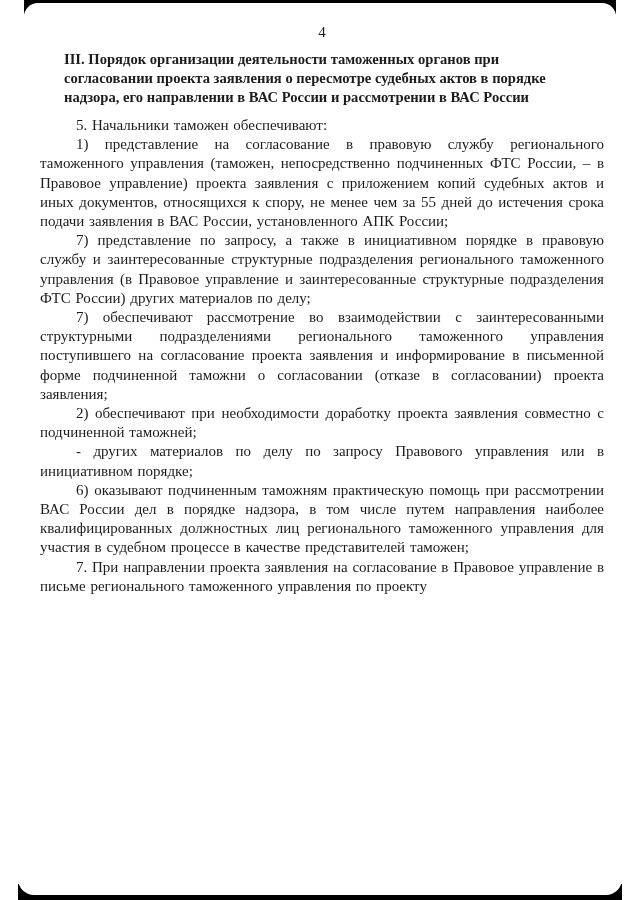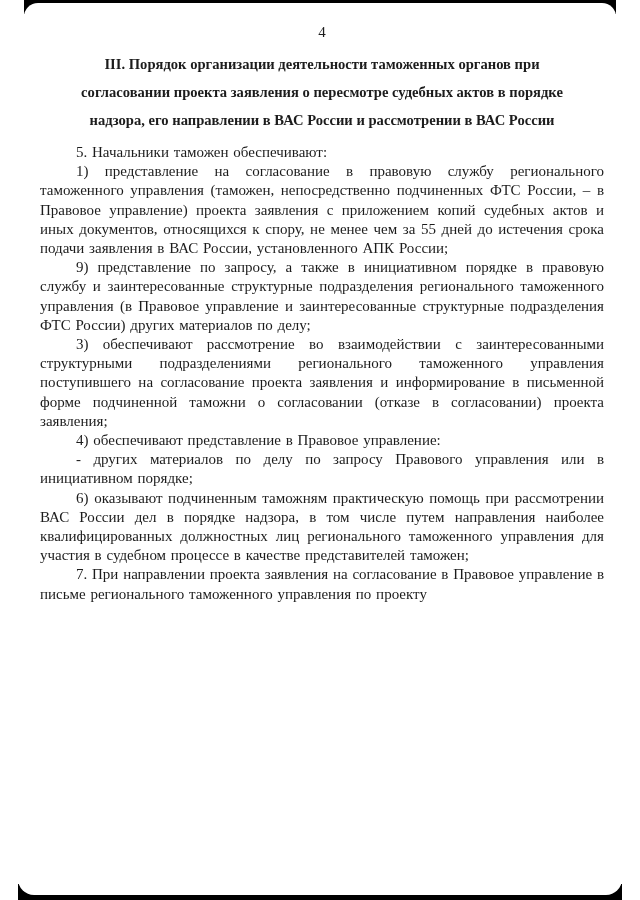--- a/index.html
+++ b/index.html
@@ -35,23 +35,22 @@
     padding: 24px 36px 0 40px;
   }
   .page-number {
     text-align: center;
     font-size: 15px;
     line-height: 16px;
     margin: 0 0 10px 0;
   }
   .doc-heading {
     font-weight: bold;
-    text-align: center;
     font-size: 14.6px;
-    line-height: 28px;
+    line-height: 19px;
     margin: 0 0 9px 0;
     padding: 0 24px;
   }
   .body-text p {
     margin: 0;
     font-size: 15px;
     line-height: 19.2px;
     text-align: justify;
     text-indent: 36px;
     word-spacing: 1px;
@@ -65,23 +64,23 @@
   <div class="edge-top"></div>
 
   <div class="content">
     <div class="page-number">4</div>
 
     <div class="doc-heading">III. Порядок организации деятельности таможенных органов при согласовании проекта заявления о пересмотре судебных актов в порядке надзора, его направлении в ВАС России и рассмотрении в ВАС России</div>
 
     <div class="body-text">
       <p>5. Начальники таможен обеспечивают:</p>
       <p>1) представление на согласование в правовую службу регионального таможенного управления (таможен, непосредственно подчиненных ФТС России, – в Правовое управление) проекта заявления с приложением копий судебных актов и иных документов, относящихся к спору, не менее чем за 55 дней до истечения срока подачи заявления в ВАС России, установленного АПК России;</p>
-      <p>9) представление по запросу, а также в инициативном порядке в правовую службу и заинтересованные структурные подразделения регионального таможенного управления (в Правовое управление и заинтересованные структурные подразделения ФТС России) других материалов по делу;</p>
-      <p>3) обеспечивают рассмотрение во взаимодействии с заинтересованными структурными подразделениями регионального таможенного управления поступившего на согласование проекта заявления и информирование в письменной форме подчиненной таможни о согласовании (отказе в согласовании) проекта заявления;</p>
-      <p>4) обеспечивают представление в Правовое управление:</p>
+      <p>7) представление по запросу, а также в инициативном порядке в правовую службу и заинтересованные структурные подразделения регионального таможенного управления (в Правовое управление и заинтересованные структурные подразделения ФТС России) других материалов по делу;</p>
+      <p>7) обеспечивают рассмотрение во взаимодействии с заинтересованными структурными подразделениями регионального таможенного управления поступившего на согласование проекта заявления и информирование в письменной форме подчиненной таможни о согласовании (отказе в согласовании) проекта заявления;</p>
+      <p>2) обеспечивают при необходимости доработку проекта заявления совместно с подчиненной таможней;</p>
       <p>- других материалов по делу по запросу Правового управления или в инициативном порядке;</p>
       <p>6) оказывают подчиненным таможням практическую помощь при рассмотрении ВАС России дел в порядке надзора, в том числе путем направления наиболее квалифицированных должностных лиц регионального таможенного управления для участия в судебном процессе в качестве представителей таможен;</p>
       <p>7. При направлении проекта заявления на согласование в Правовое управление в письме регионального таможенного управления по проекту</p>
     </div>
   </div>
 
   <div class="edge-bottom"></div>
 </div>
 
 </body></html>

